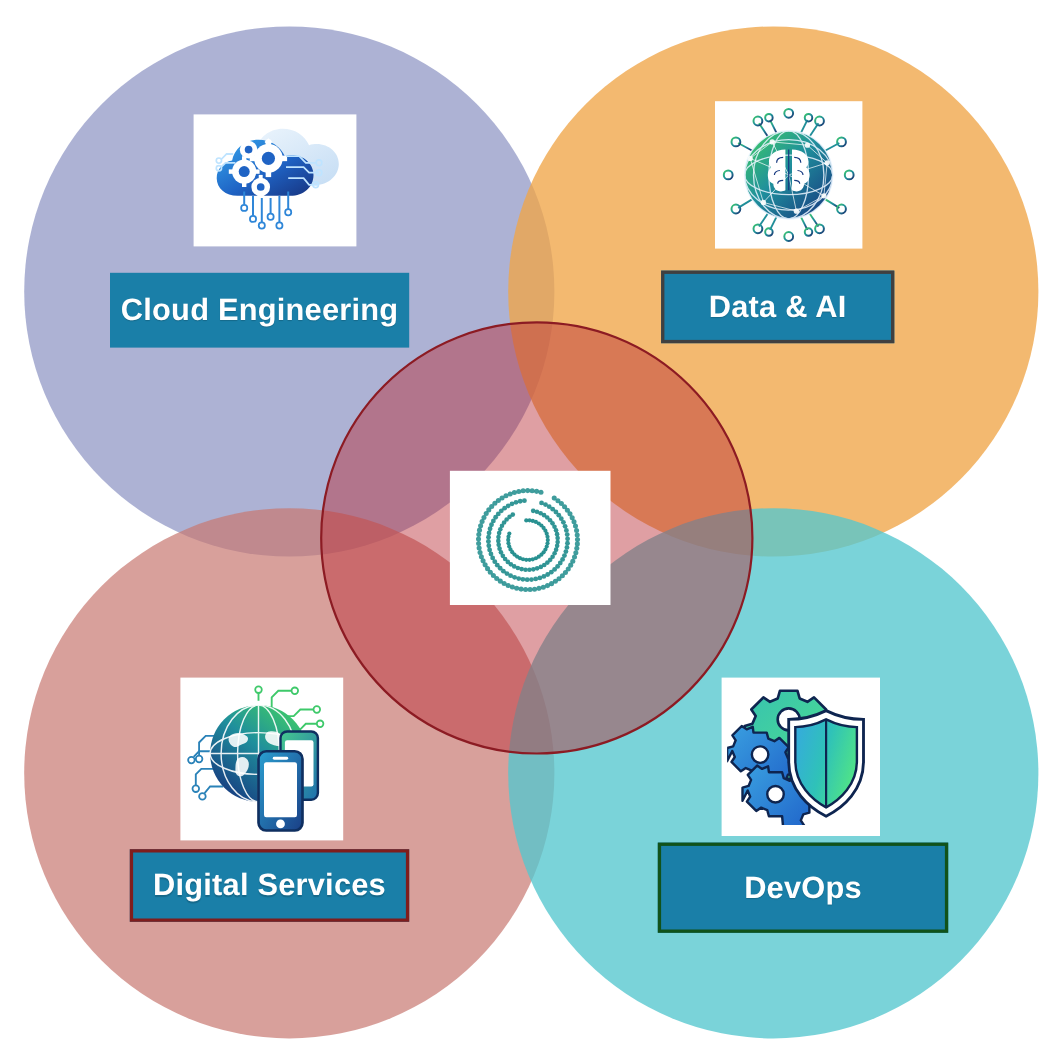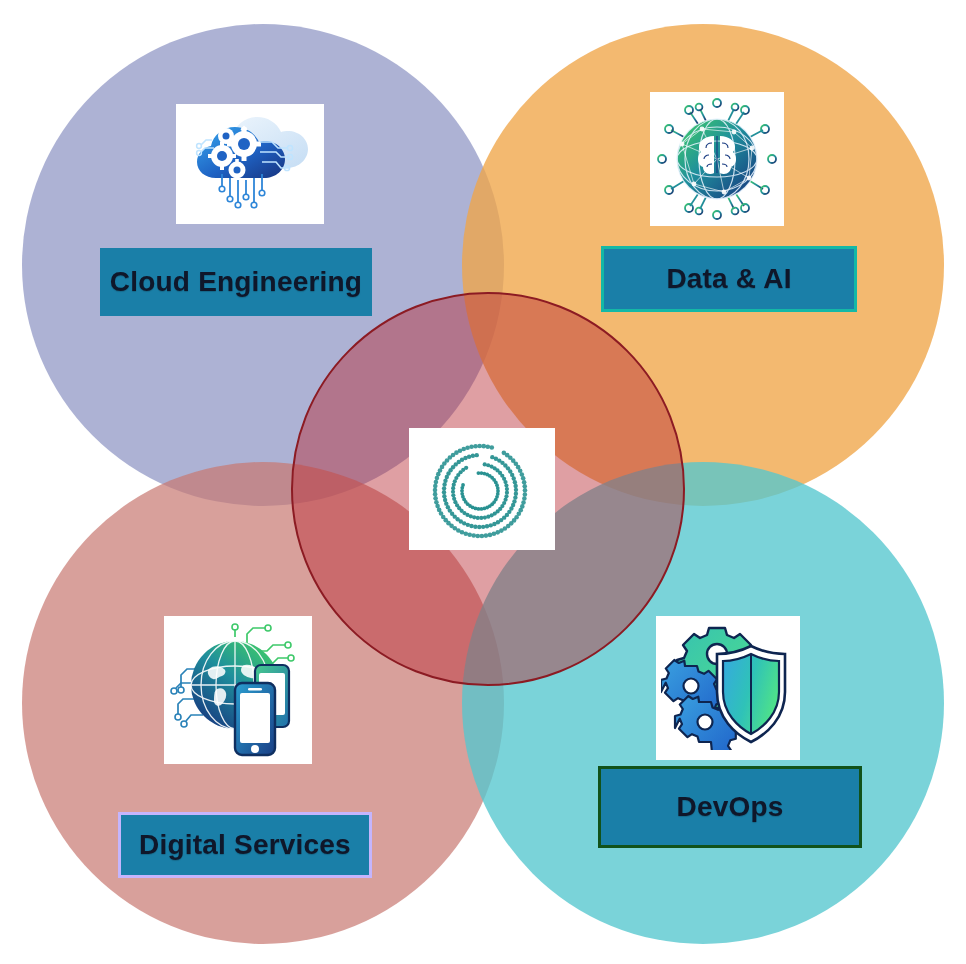--- a/index.html
+++ b/index.html
@@ -69,46 +69,46 @@
   #tile-cloud-engineering { left: 176px; top: 104px; width: 148px; height: 120px; }
   #tile-data-ai          { left: 650px; top: 92px;  width: 134px; height: 134px; }
   #tile-digital-services { left: 164px; top: 616px; width: 148px; height: 148px; }
   #tile-devops           { left: 656px; top: 616px; width: 144px; height: 144px; }
   #tile-center-logo      { left: 409px; top: 428px; width: 146px; height: 122px; z-index: 12; }
 
   
   .label-box {
     position: absolute;
     background: #1a7fa8;
-    color: #0f172a;
+    color: #ffffff;
     font-weight: bold;
     display: flex;
     align-items: center;
     justify-content: center;
     text-align: center;
     box-sizing: border-box;
     z-index: 10;
     letter-spacing: 0.2px;
     line-height: 1.18;
     text-shadow: 0 1px 1px rgba(0,0,0,0.18);
   }
   #label-cloud-engineering {
     left: 100px; top: 248px; width: 272px; height: 68px;
     font-size: 28px;
     border: none;
   }
   #label-data-ai {
-    left: 601px; top: 246px; width: 256px; height: 66px;
+    left: 601px; top: 246px; width: 212px; height: 66px;
     font-size: 28px;
-    border: 3px solid #14b8a6;
+    border: 3px solid #404040;
   }
   #label-digital-services {
-    left: 118px; top: 812px; width: 254px; height: 66px;
+    left: 118px; top: 772px; width: 254px; height: 66px;
     font-size: 28px;
-    border: 3px solid #c4b5fd;
+    border: 3px solid #7f1d1d;
   }
   #label-devops {
     left: 598px; top: 766px; width: 264px; height: 82px;
     font-size: 28px;
     border: 3px solid #11521a;
     flex-direction: column;
   }
   #label-devops .line { display: block; }
 </style>
 </head>

